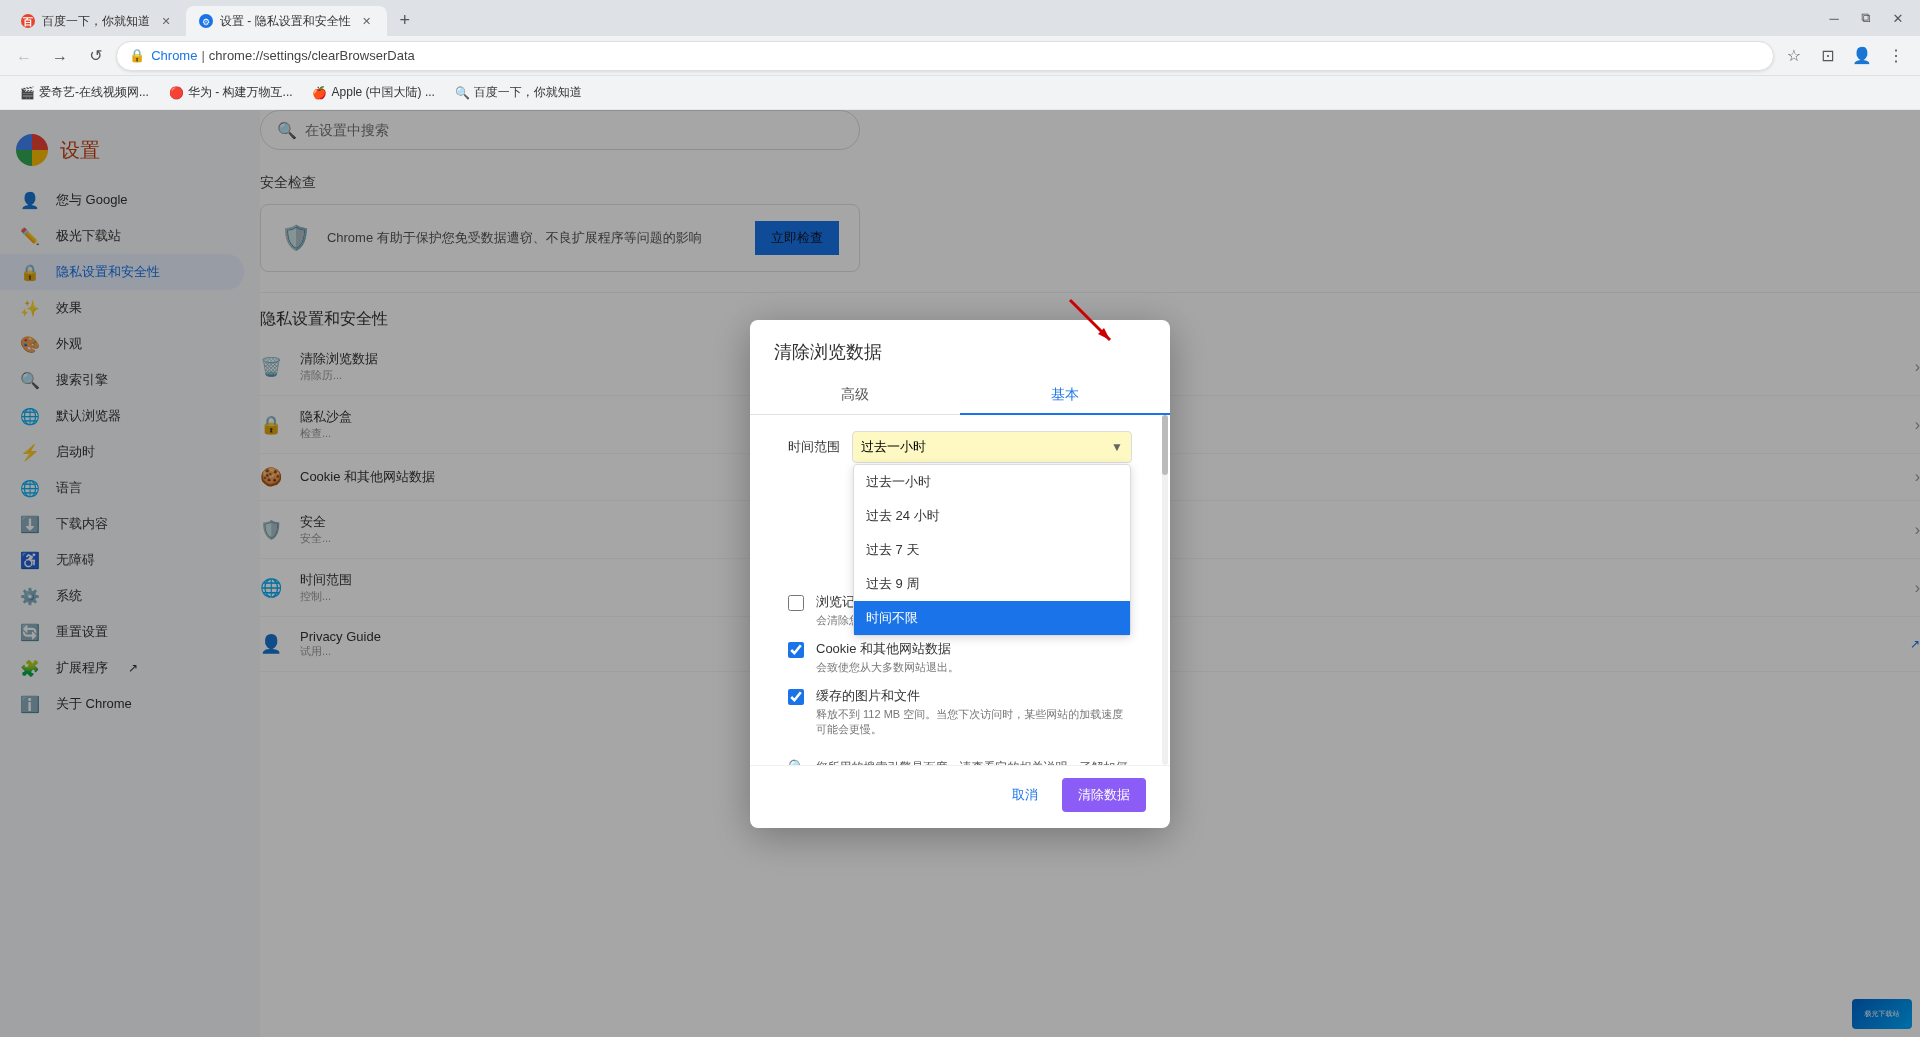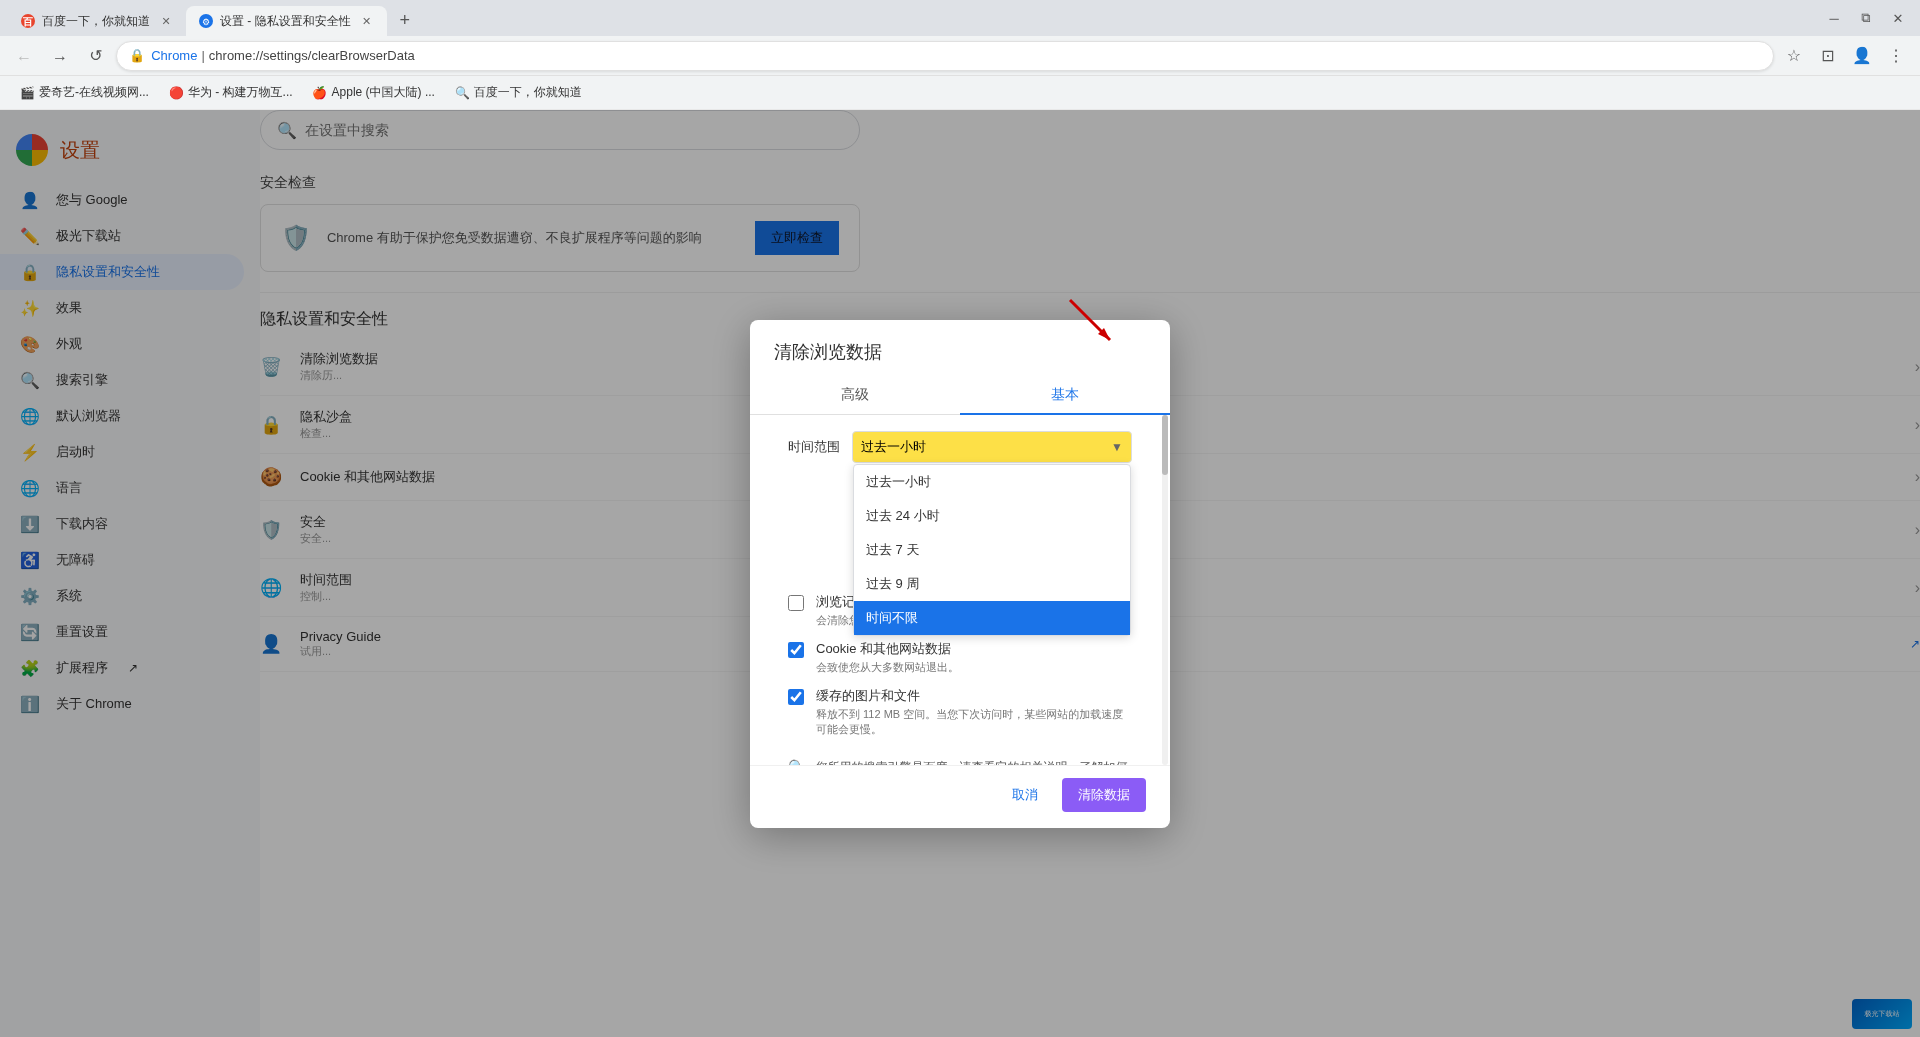--- a/index.html
+++ b/index.html
@@ -316,21 +316,21 @@
       flex: 1;
       height: 32px;
       border: 1px solid #dadce0;
       border-radius: 4px;
       padding: 0 8px;
       font-size: 13px;
       display: flex;
       align-items: center;
       justify-content: space-between;
       cursor: pointer;
-      background: #fde047;
+      background: #fef9c3;
       position: relative;
     }
     .dropdown-arrow { color: #666; font-size: 12px; }
 
     
     .dropdown-menu {
       position: absolute;
       top: 32px;
       left: 0;
       right: 0;

